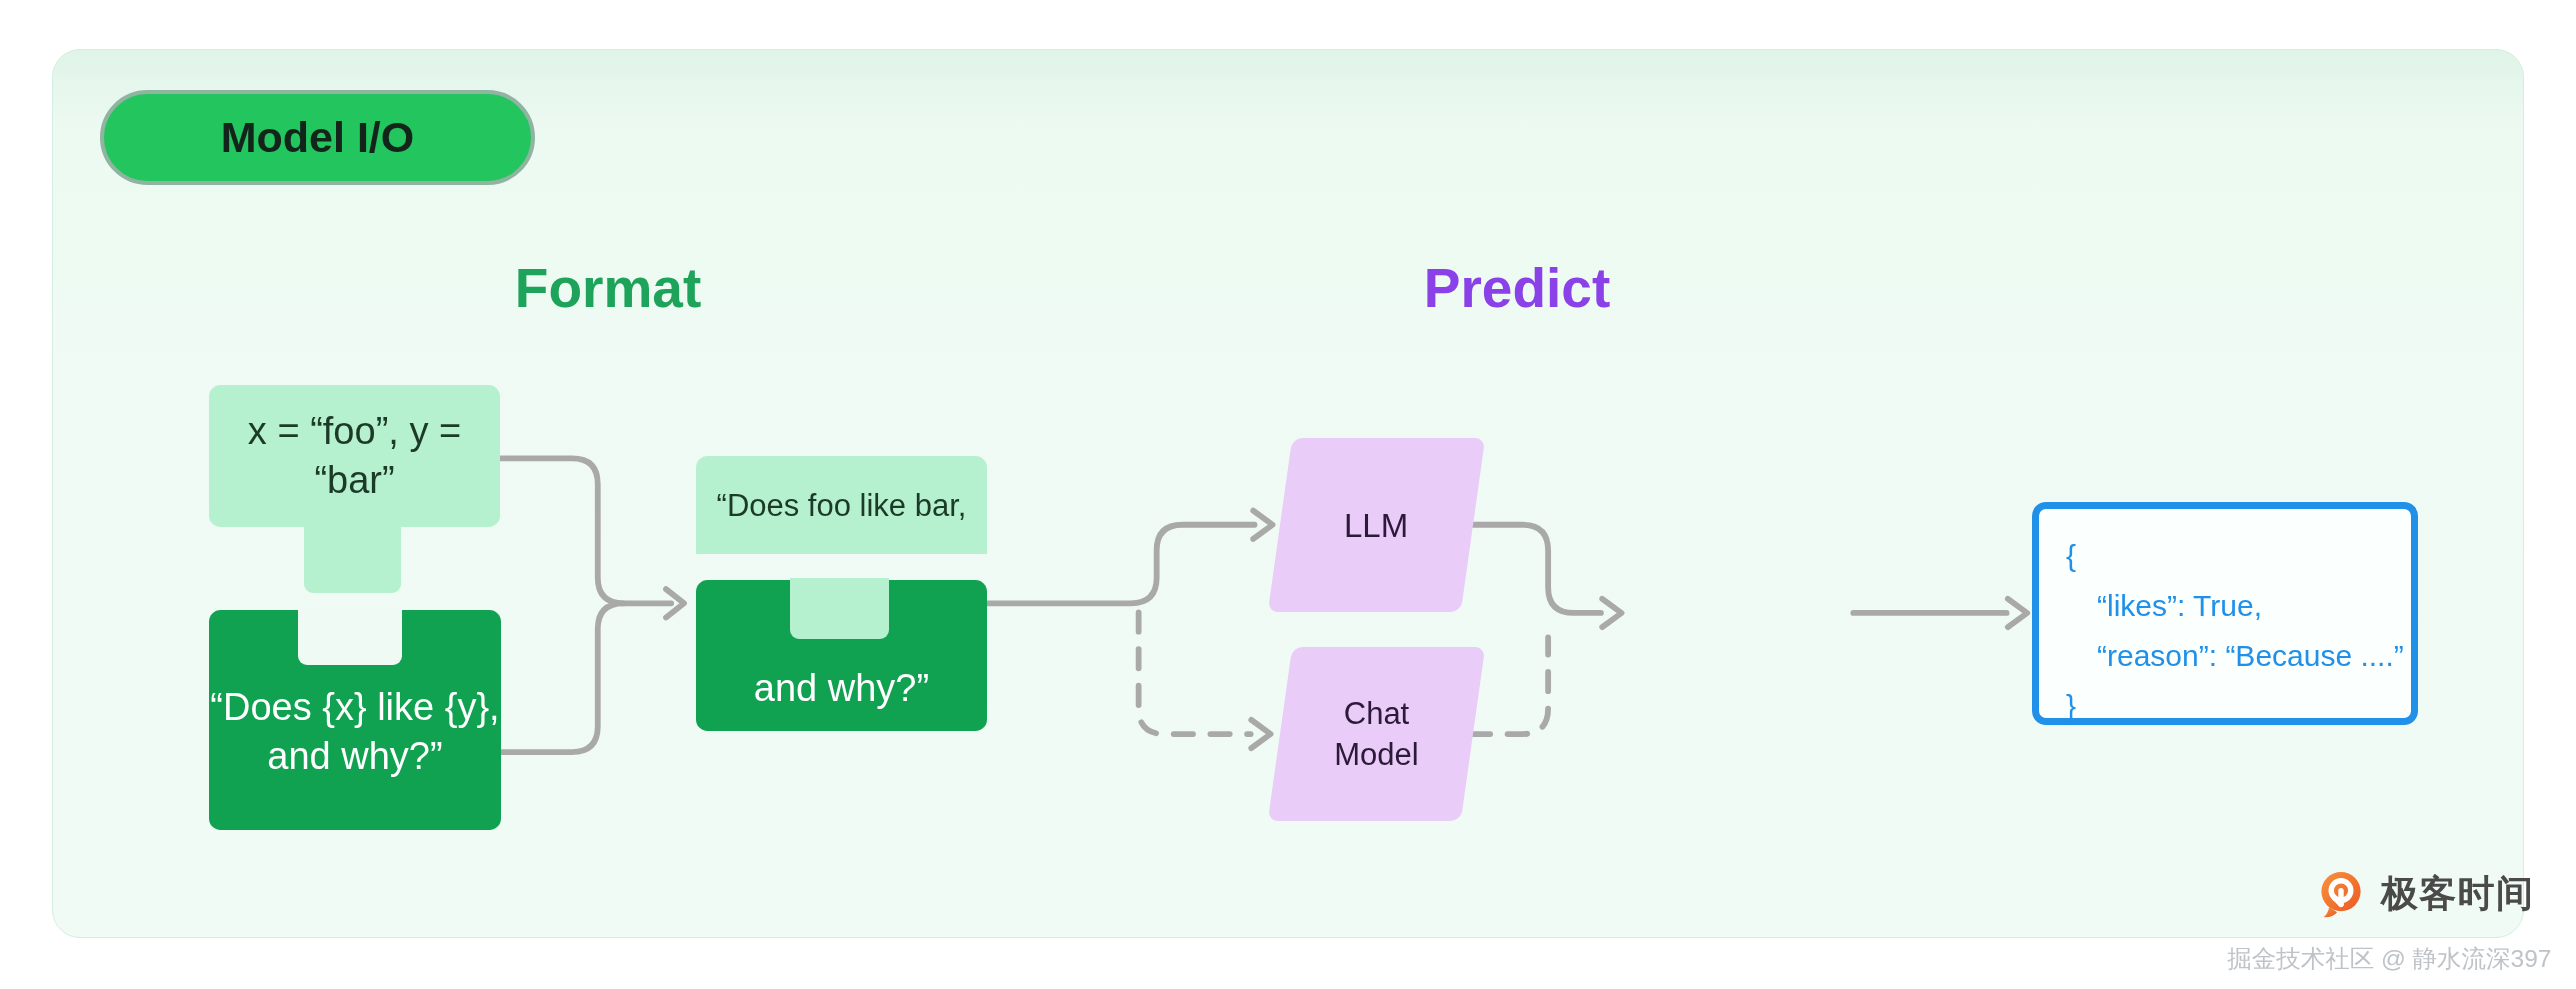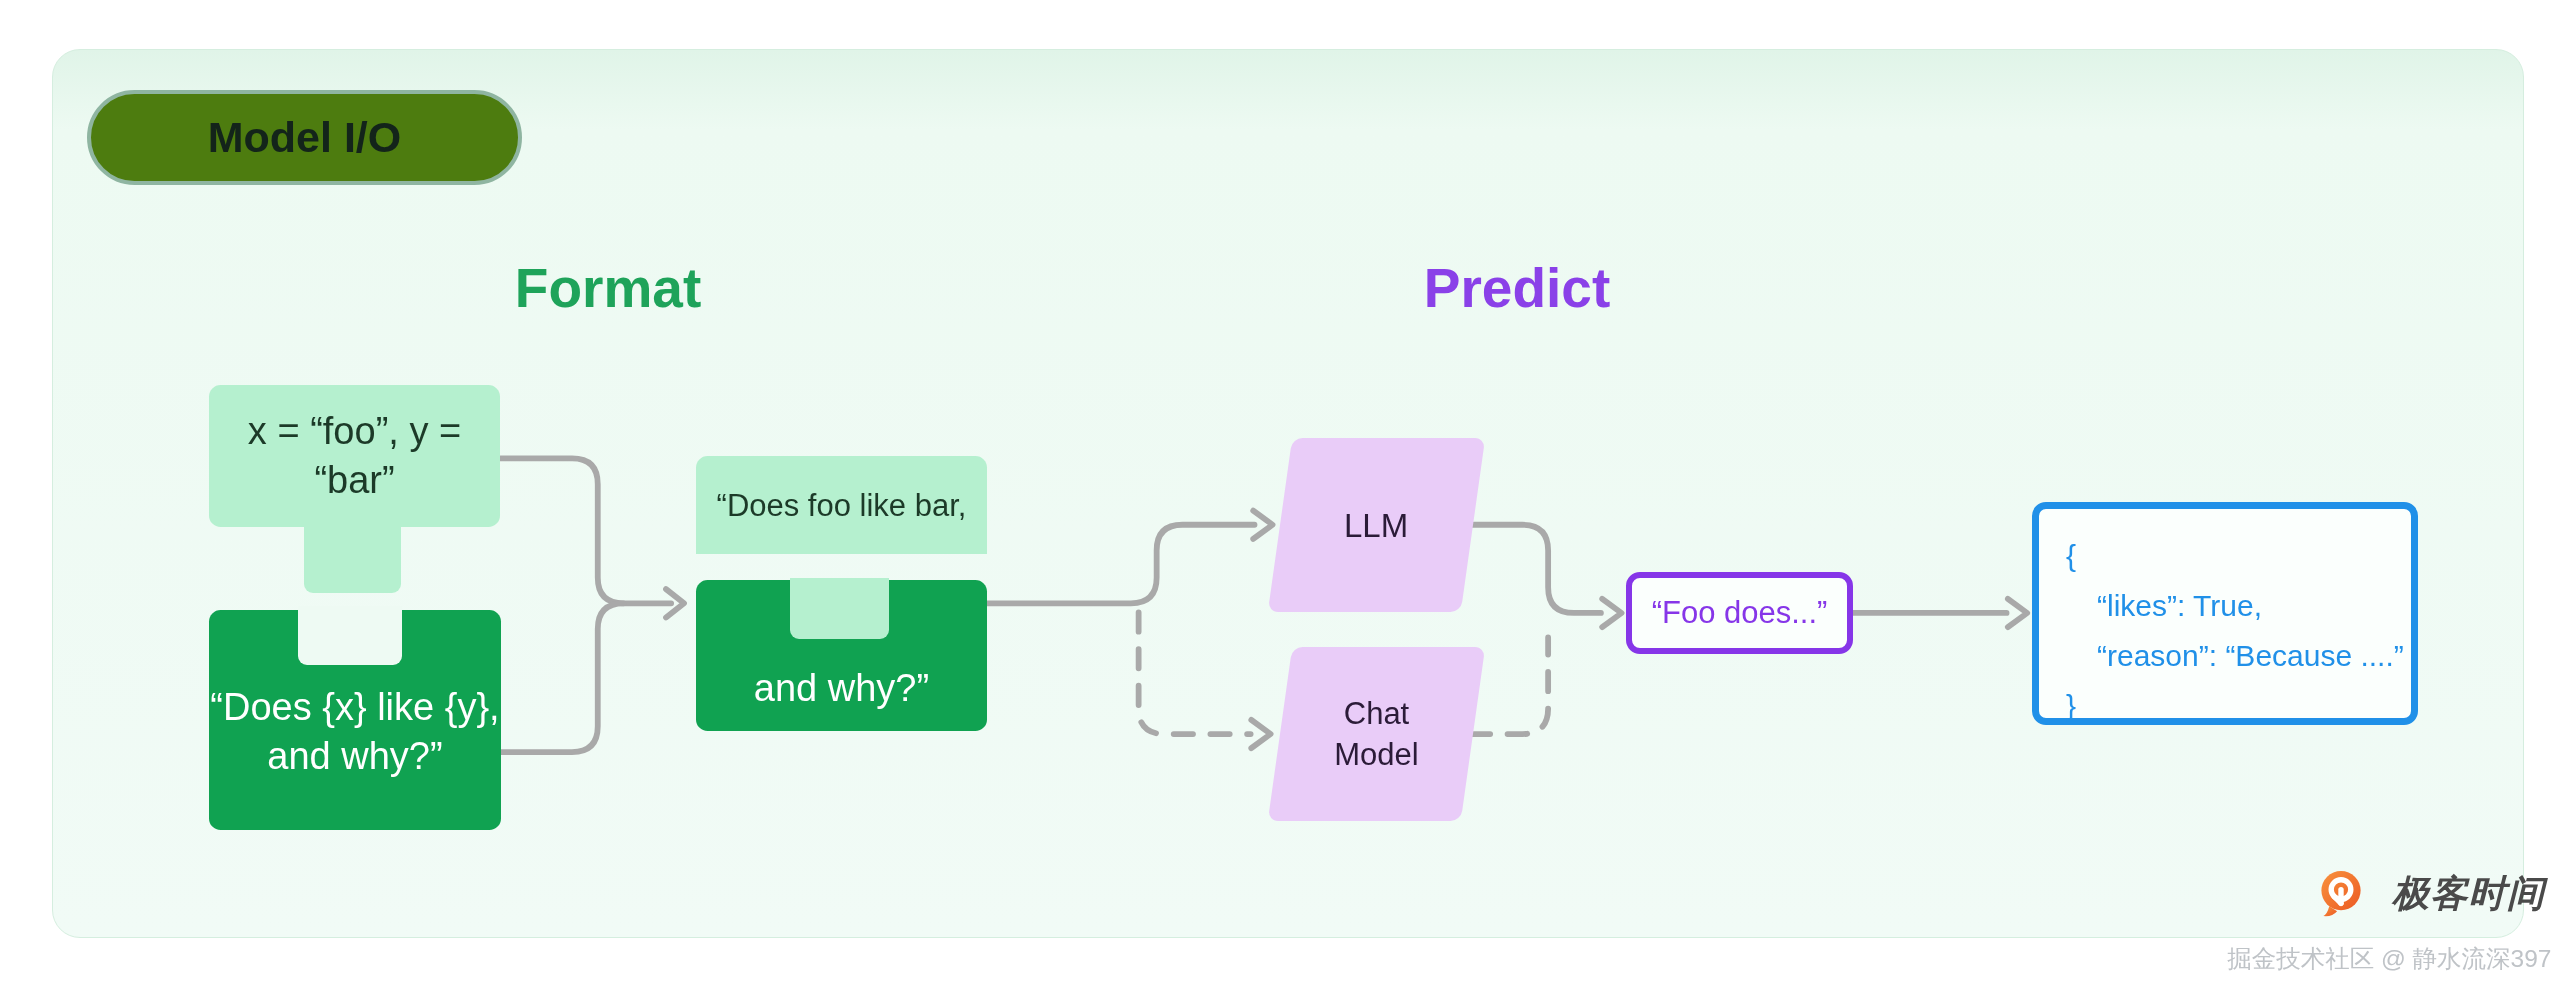--- a/index.html
+++ b/index.html
@@ -1,22 +1,22 @@
 <!DOCTYPE html>
 <html style="font-size:10.3px"><head>
 <meta charset="utf-8">
 <style>
   html,body{margin:0;padding:0;background:#ffffff;width:2576px;height:989px;overflow:hidden;
     font-family:"Liberation Sans","DejaVu Sans",sans-serif;}
   #stage{position:relative;width:2576px;height:989px;}
   .card{position:absolute;left:52px;top:49px;width:2472px;height:889px;border-radius:28px;
     background:linear-gradient(180deg,#e0f4e8 0%,#edfaf2 9%,#f1fbf6 100%);
     border:1.3px solid #d5eedf;box-sizing:border-box;}
-  .badge{position:absolute;left:87px;top:90px;width:435px;height:95px;border-radius:50px;
-    background:#4d7c0f;border:4.5px solid #8fb5a1;box-sizing:border-box;
+  .badge{position:absolute;left:100px;top:90px;width:435px;height:95px;border-radius:50px;
+    background:#22c55e;border:4.5px solid #8fb5a1;box-sizing:border-box;
     display:flex;align-items:center;justify-content:center;
     font-size:43px;font-weight:700;color:#13241a;letter-spacing:0px;z-index:3;}
   .stage-header{position:absolute;width:386px;text-align:center;font-size:55px;font-weight:700;z-index:3;}
   .h-format{left:415px;top:256px;color:#1fa15a;color:#1ea35a;}
   .h-predict{left:1324px;top:256px;color:#8a41e8;}
   .h-parse{left:2030px;top:256px;color:#1f8fe9;}
   svg.wires{position:absolute;left:0;top:0;z-index:1;}
   .node{position:absolute;box-sizing:border-box;z-index:2;}
   .rounded{border-radius:11.6px;}
   .lightgreen{background:#b5f0cf;}
@@ -28,21 +28,21 @@
   .notch{position:absolute;background:#eefaf3;border-radius:0 0 9px 9px;z-index:2;}
   .para{position:absolute;background:#e9ccf8;border-radius:10.3px;transform:skewX(-8deg);
     display:flex;align-items:center;justify-content:center;z-index:2;}
   .para .inner{transform:skewX(8deg);color:#2b1b38;text-align:center;font-size:32px;line-height:41px;}
   .outbox{position:absolute;background:#fbfffd;border-radius:14px;box-sizing:border-box;z-index:2;}
   .foo-box{border:6.4px solid #8636e8;display:flex;align-items:center;justify-content:center;
     color:#8636e8;font-size:31px;}
   .json-box{border:7px solid #2090e8;color:#2090e8;font-size:30px;line-height:50px;
     padding:22px 0 0 27px;}
   .json-line.indent{padding-left:31px;}
-  .brand{position:absolute;left:2317px;top:869px;display:flex;align-items:flex-start;gap:27px;z-index:3;font-style:italic;}
+  .brand{position:absolute;left:2317px;top:869px;display:flex;align-items:flex-end;gap:16px;z-index:3;}
   .brand-icon{width:48px;height:49px;}
   .brand-text{font-size:37px;font-weight:700;color:#4a4a4a;letter-spacing:1.3px;}
   .watermark{position:absolute;right:24.5px;top:942px;font-size:24.5px;color:#bfc3c7;
     text-shadow:0 0.6px 0.6px #ffffff;z-index:3;}
 </style>
 </head>
 <body>
 
 <div id="stage">
 
@@ -101,23 +101,20 @@
   </div>
 
   <div class="para" style="left:1280px;top:438px;width:193px;height:174px;">
     <div class="inner" style="font-size:33px;">LLM</div>
   </div>
 
   <div class="para" style="left:1280px;top:647px;width:193px;height:174px;">
     <div class="inner" style="font-size:31px;width:129px;">Chat Model</div>
   </div>
 
-  <div class="outbox foo-box" style="left:1626px;top:572px;width:227px;height:82px;">
-    <span>“Foo does...”</span>
-  </div>
 
   <div class="outbox json-box" style="left:2032px;top:502px;width:386px;height:223px;">
     <div class="json-line">{</div>
     <div class="json-line indent">“likes”: True,</div>
     <div class="json-line indent">“reason”: “Because ....”</div>
     <div class="json-line">}</div>
   </div>
 
   <div class="brand">
     <svg class="brand-icon" viewBox="0 0 48 50">

